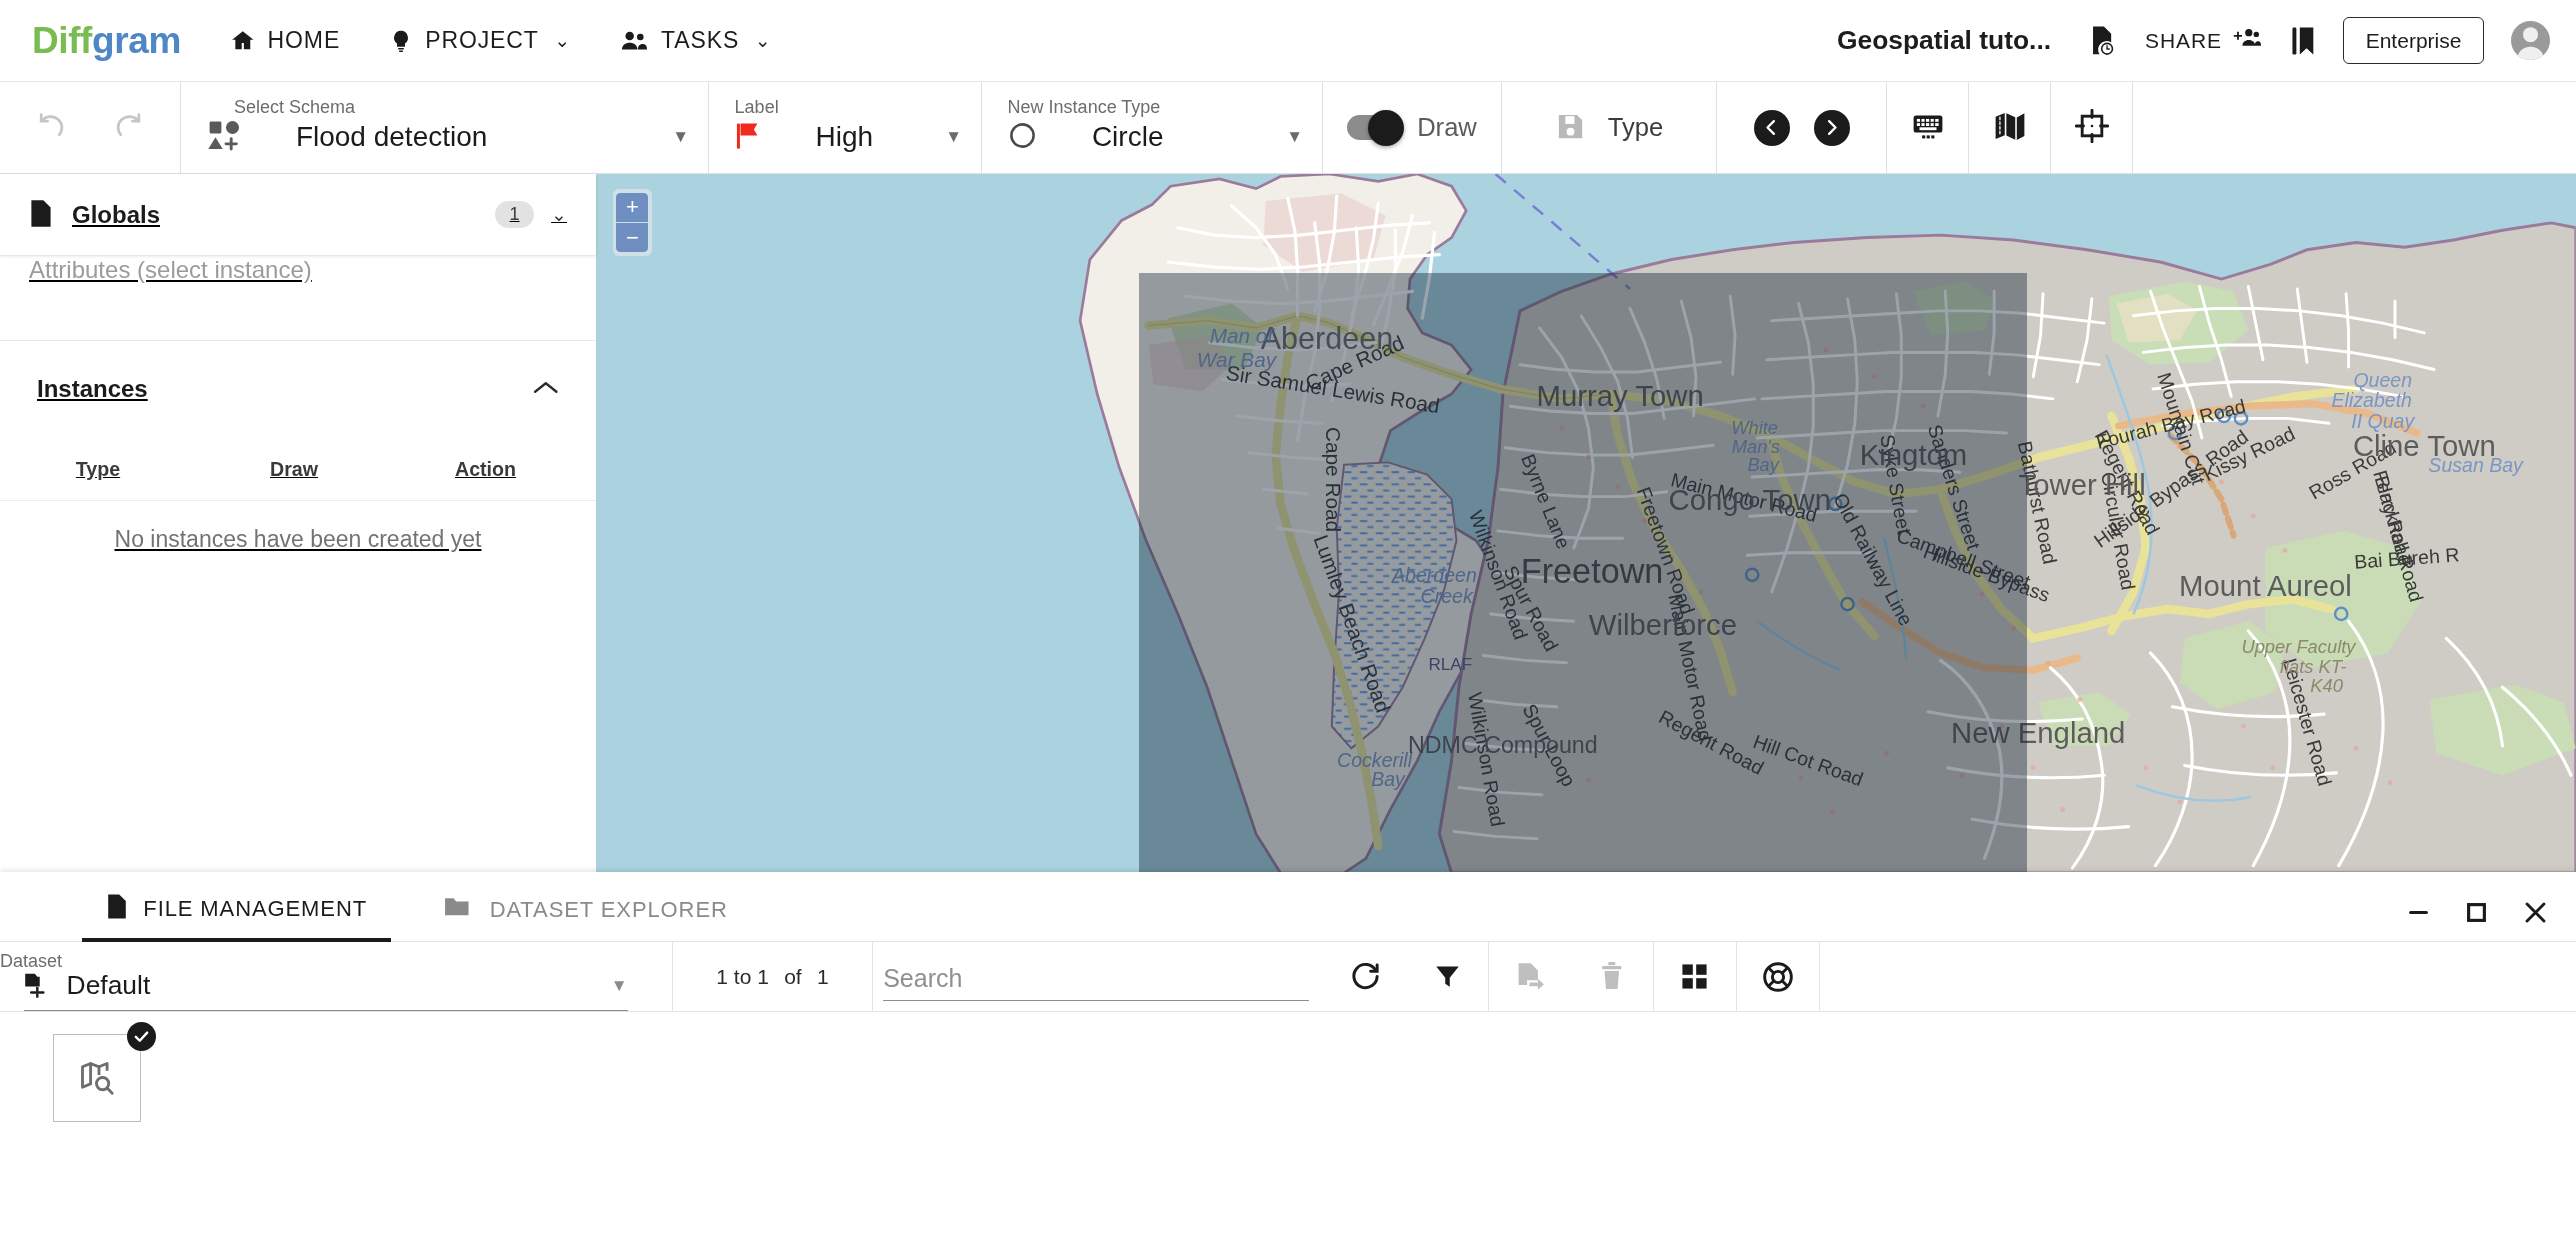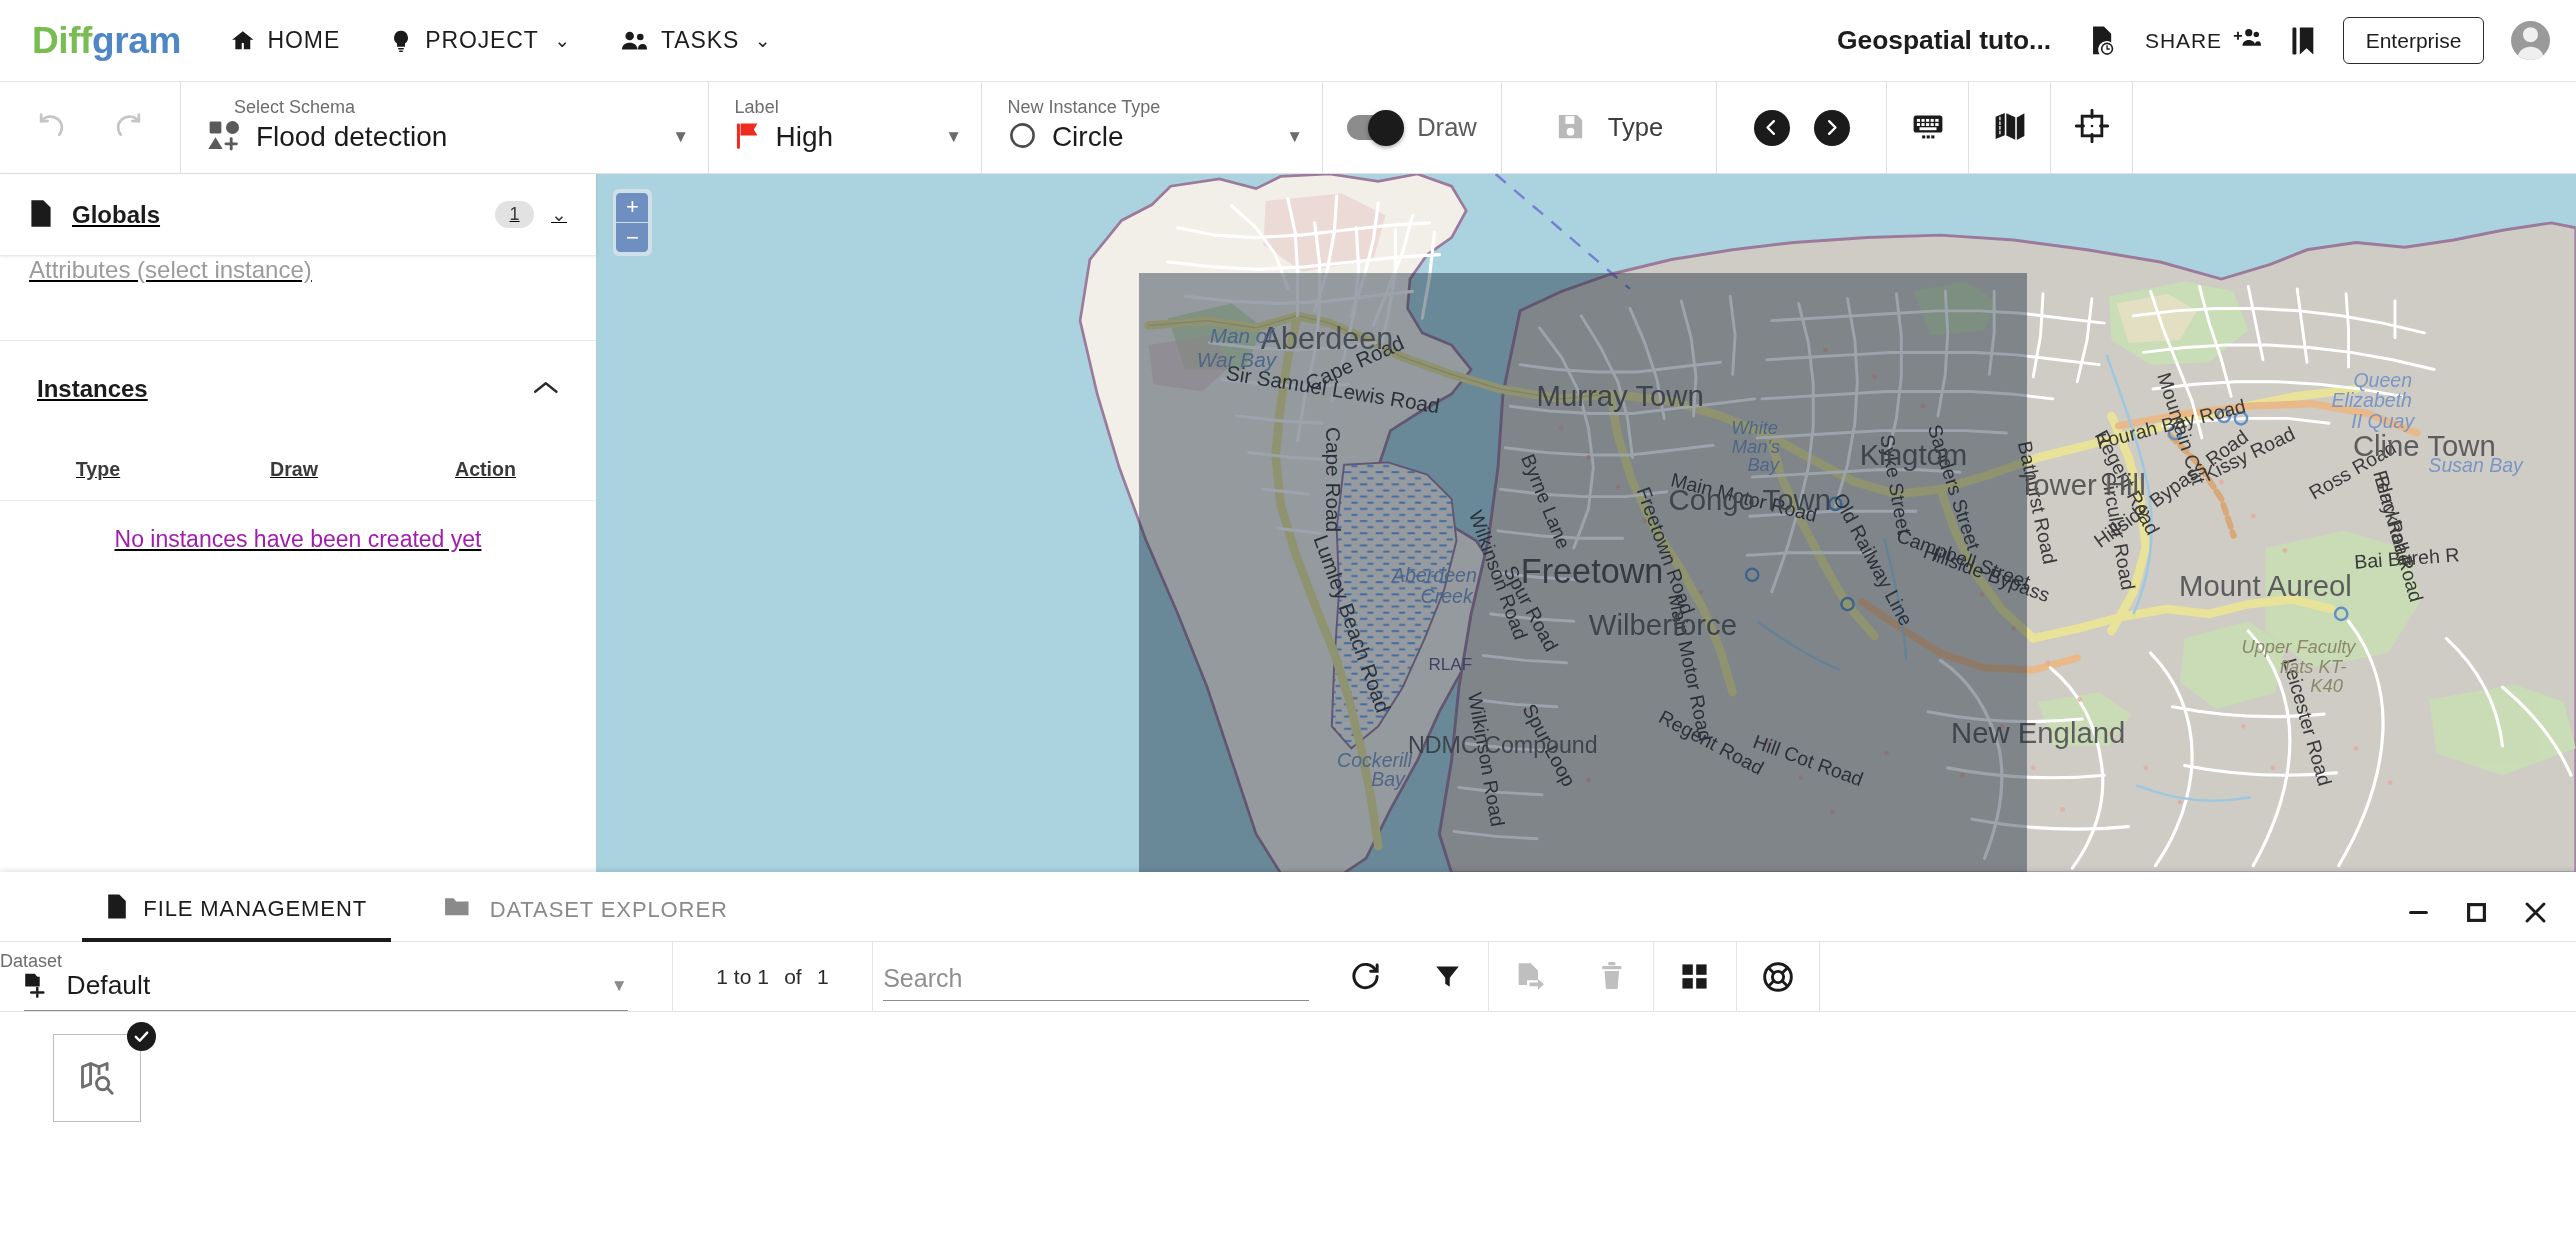--- a/index.html
+++ b/index.html
@@ -56,21 +56,21 @@
   }
   .tb-cell { display:flex; align-items:center; border-right:0.9px solid #e0e0e0; height:100%; }
   .tb-undo { width: 181px; justify-content:center; gap: 46px; }
   .icon-btn { cursor:pointer; display:flex; align-items:center; justify-content:center; }
   .select-cell { padding: 0 19px 0 25.6px; position: relative; }
   .sel-label {
     position:absolute; top: 14.5px; left: 53px; font-size: 18px; color:#6d6d6d;
   }
   .sel-label.nopad { left: 25.6px; }
   .sel-row { display:flex; align-items:center; width:100%; margin-top: 19px; gap: 15.3px; }
-  .sel-value { font-size: 28px; color:#1b1b1b; white-space:nowrap; }
+  .sel-value { font-size: 28px; color:#1b1b1b; white-space:nowrap;margin-left:40px; }
   .sel-caret { margin-left:auto; color:#6b6b6b; font-size: 17px; }
   .draw-cell { width: 179px; justify-content:center; gap:17px; }
   .toggle {
     width: 53px; height: 25.6px; border-radius: 12.8px; background:#8c8c8c; position:relative; cursor:pointer;
   }
   .toggle .knob {
     position:absolute; right:-4.3px; top:-5.1px; width:36px; height:36px; border-radius:50%;
     background:#1b1b1b; box-shadow:0 1.7px 4.3px rgba(0,0,0,.35);
   }
   .draw-txt { font-size: 25.6px; color:#5c5c5c; }
@@ -105,21 +105,21 @@
   .sb-inst-head { height: 95px; padding: 0 37px 0 37px; display:flex; align-items:center; }
   .sb-inst-head .t { font-size:24px; font-weight:700; color:#1b1b1b; }
   .tbl { width:100%; }
   .tbl-head { display:flex; padding: 22px 2px 19px 0; border-bottom:0.9px solid #ececec; }
   .tbl-head div { font-size: 19.6px; color:#3a3a3a; font-weight:600; }
   .col-type { width: 196px; text-align:center; }
   .col-name { width: 196px; text-align:center; }
   .col-action { width: 187px; text-align:center; }
   .tbl-empty {
     height: 77px; display:flex; align-items:center; justify-content:center;
-    font-size: 23px; color:#a21caf;
+    font-size: 23px; color:#737373;
   }
   .sb-card-shadow { box-shadow: 0 0.9px 3.4px rgba(0,0,0,.12); }
 
   
   .maparea {
     position:absolute; left: 596px; top: 174px; width: 1980px; height: 699px;
     overflow:hidden; background:#aad3df;
   }
   .map-svg { position:absolute; left:0; top:0; }
   .zoomctl {

